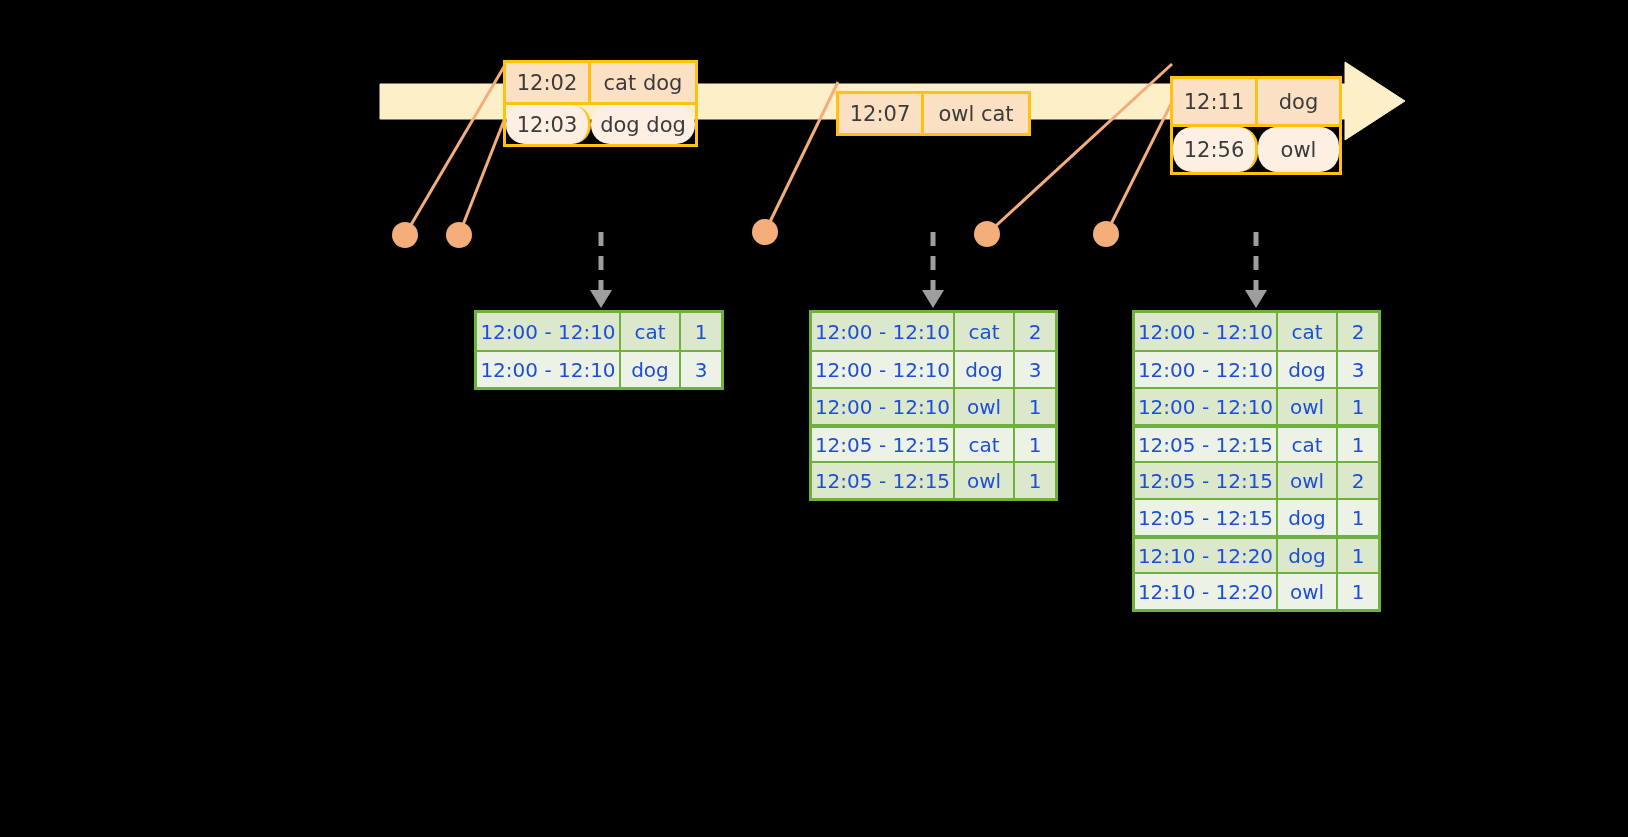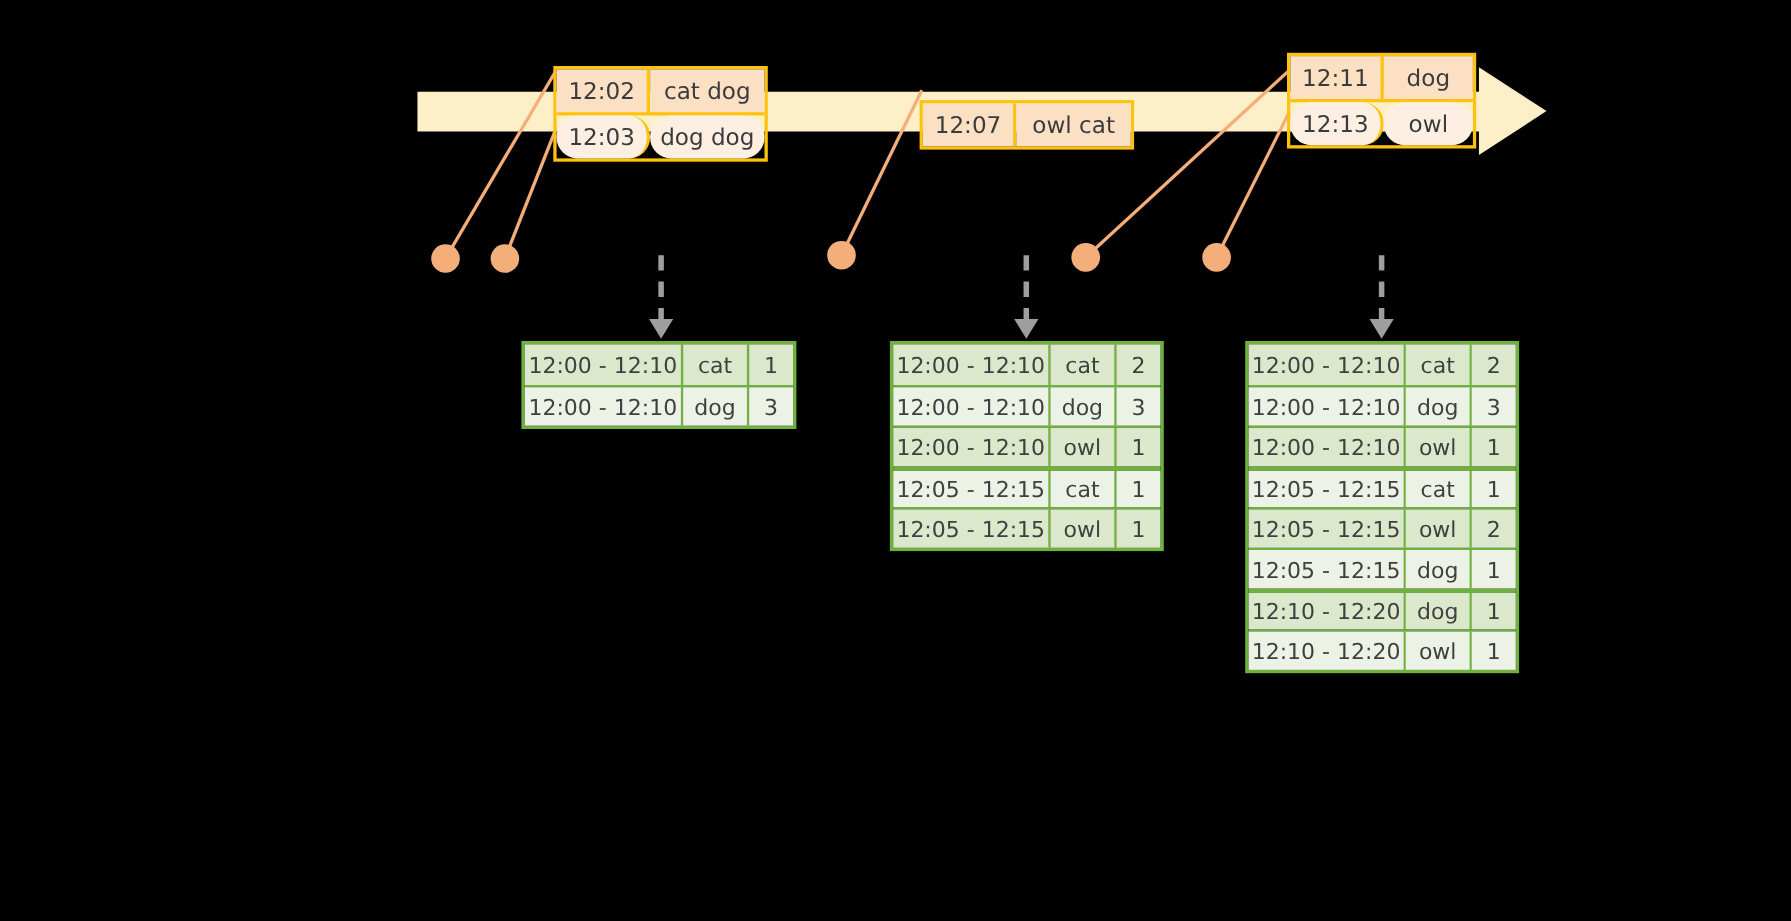--- a/index.html
+++ b/index.html
@@ -21,21 +21,21 @@
   .ev-words{flex:1 1 auto;}
   .row-dark .ev-time,.row-dark .ev-words{background:#FCE0C4;}
   .row-light .ev-time,.row-light .ev-words{background:#FDF0E2;border-radius:19px;}
 
   
   .result-table{position:absolute;border:3px solid #6EB23C;box-sizing:border-box;}
   .rt-row{display:flex;height:37px;box-sizing:border-box;}
   .rt-row + .rt-row{border-top:2px solid #6EB23C;}
   .rt-row.group-sep{border-top:4px solid #6EB23C;}
   .rt-cell{display:flex;align-items:center;justify-content:center;
-           font-size:20px;color:#404040;box-sizing:border-box;}
+           font-size:20px;color:#1d4ed8;box-sizing:border-box;}
   .rt-window{border-right:2px solid #6EB23C;}
   .rt-key{border-right:2px solid #6EB23C;text-align:right;}
   .rt-count{}
   .shade-a .rt-cell{background:#DCE8CC;}
   .shade-b .rt-cell{background:#EDF2E6;}
 </style>
 </head>
 <body>
 
 <div id="stage">
@@ -78,27 +78,27 @@
           <div class="ev-time">12:03</div>
           <div class="ev-words">dog dog</div>
         </div>
       </div>
       <div class="event-box" style="left: 836px; top: 91px; width: 195px; height: 45px;">
         <div class="event-row row-dark">
           <div class="ev-time">12:07</div>
           <div class="ev-words">owl cat</div>
         </div>
       </div>
-      <div class="event-box" style="left: 1170px; top: 48px; width: 172px; height: 87px;">
+      <div class="event-box" style="left: 1170px; top: 76px; width: 172px; height: 99px;">
         <div class="event-row row-dark">
           <div class="ev-time">12:11</div>
           <div class="ev-words">dog</div>
         </div>
         <div class="event-row row-light">
-          <div class="ev-time">12:13</div>
+          <div class="ev-time">12:56</div>
           <div class="ev-words">owl</div>
         </div>
       </div>
     </div>
 
   <div id="tables-layer">
       <div class="result-table" style="left: 474px; top: 310px; width: 250px;">
         <div class="rt-row shade-a">
           <div class="rt-cell rt-window" style="width: 144px;">12:00 - 12:10</div>
           <div class="rt-cell rt-key" style="width: 60px;">cat</div>

